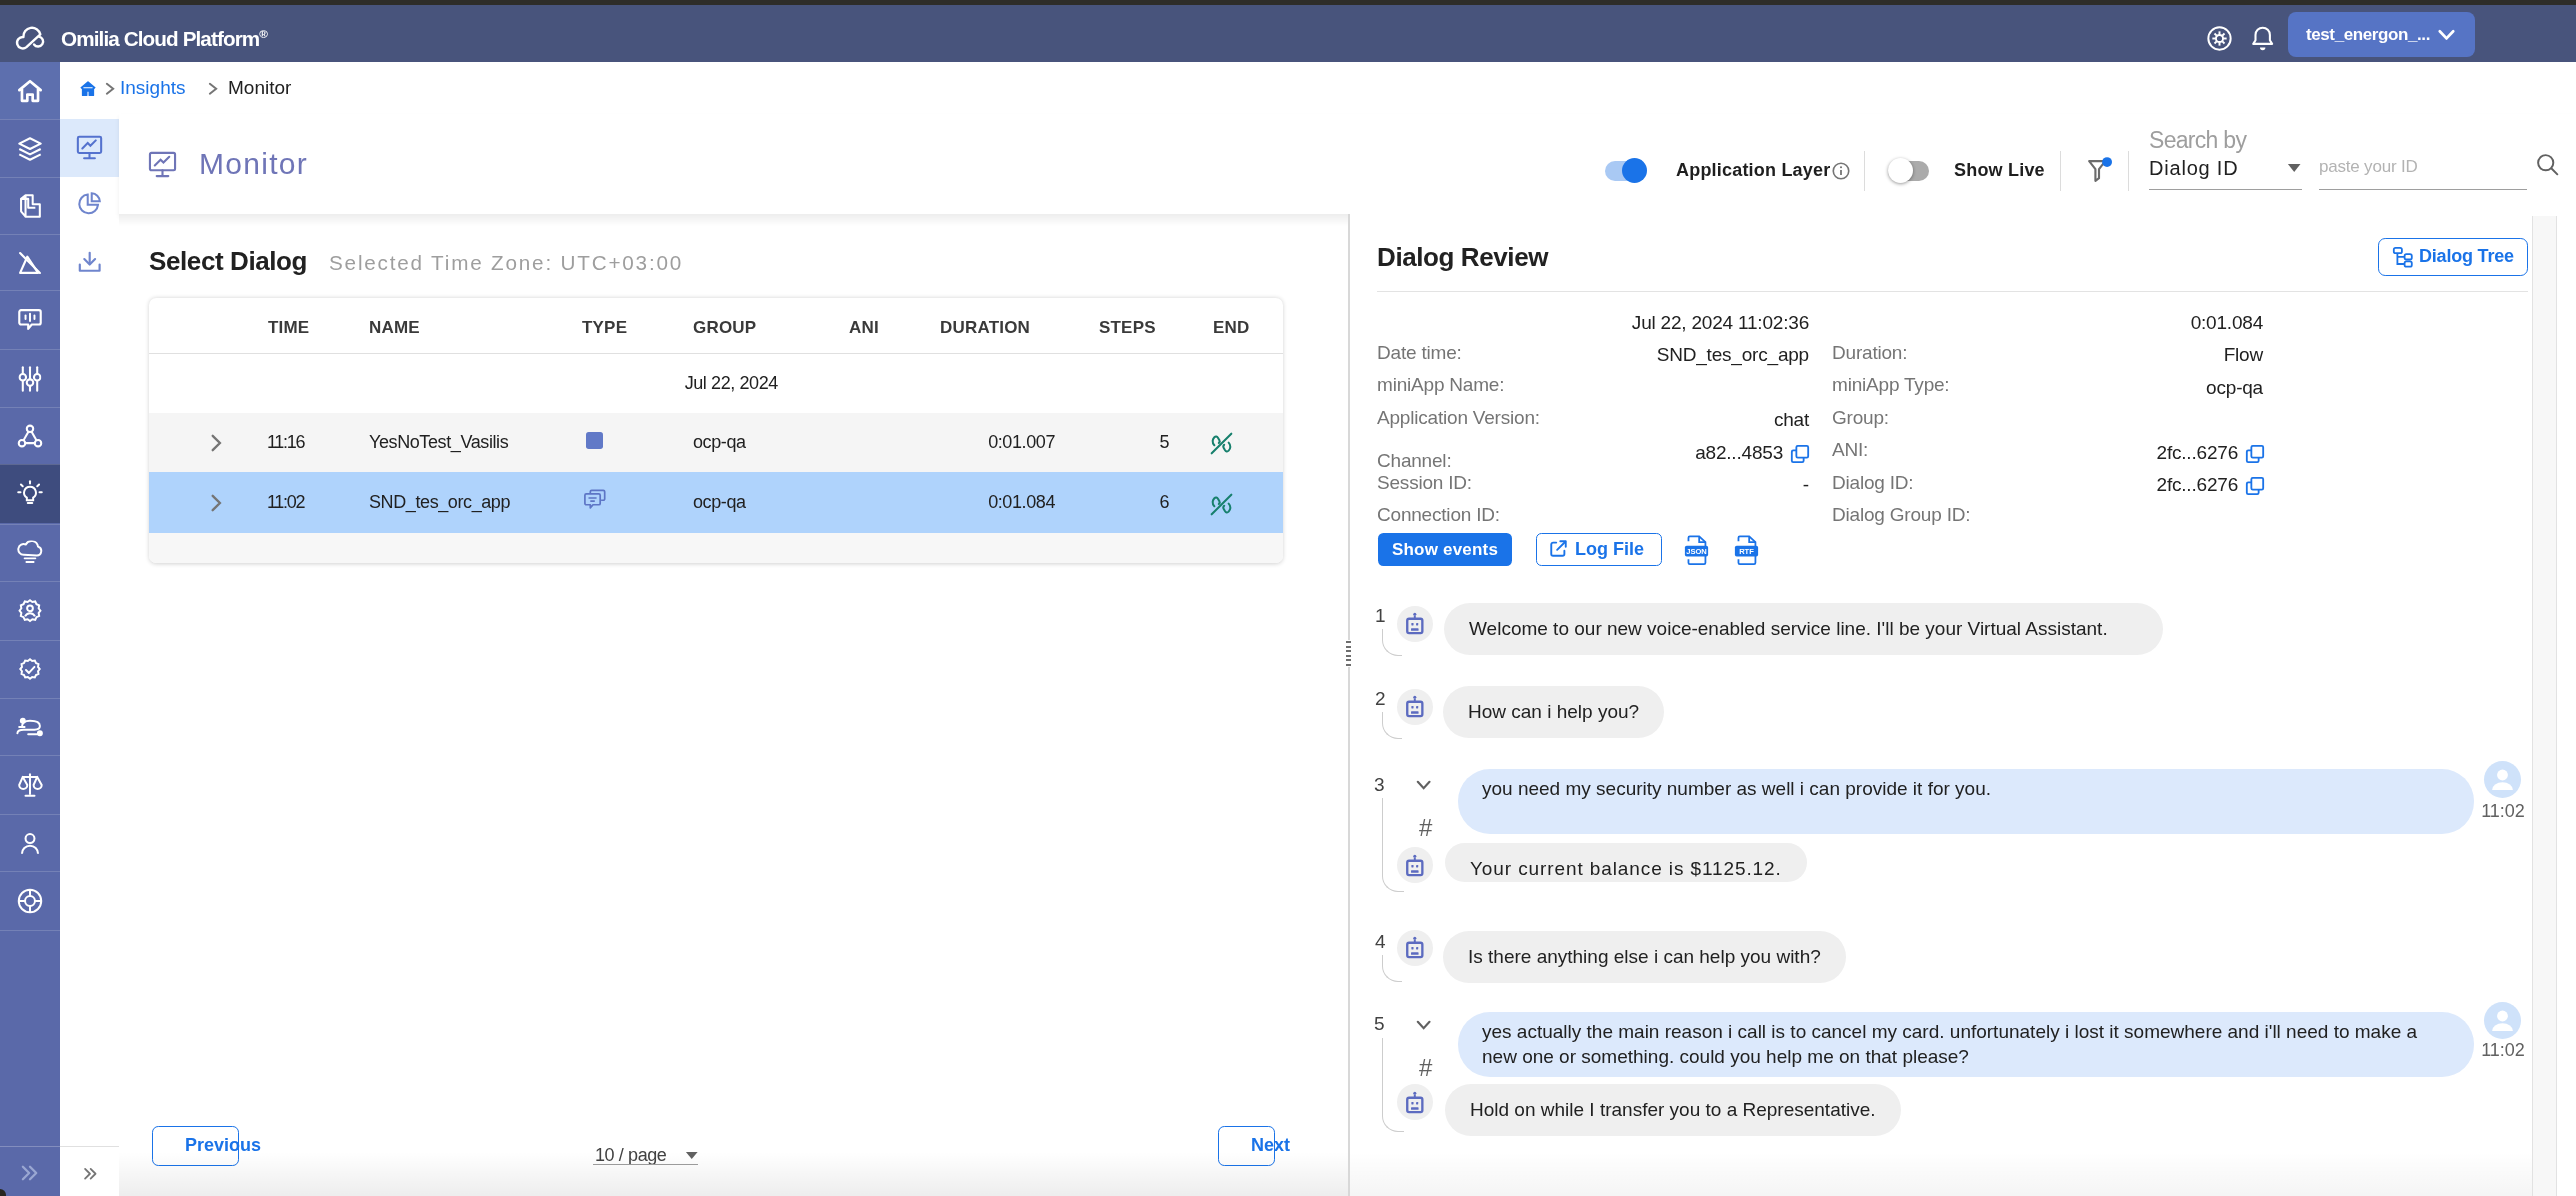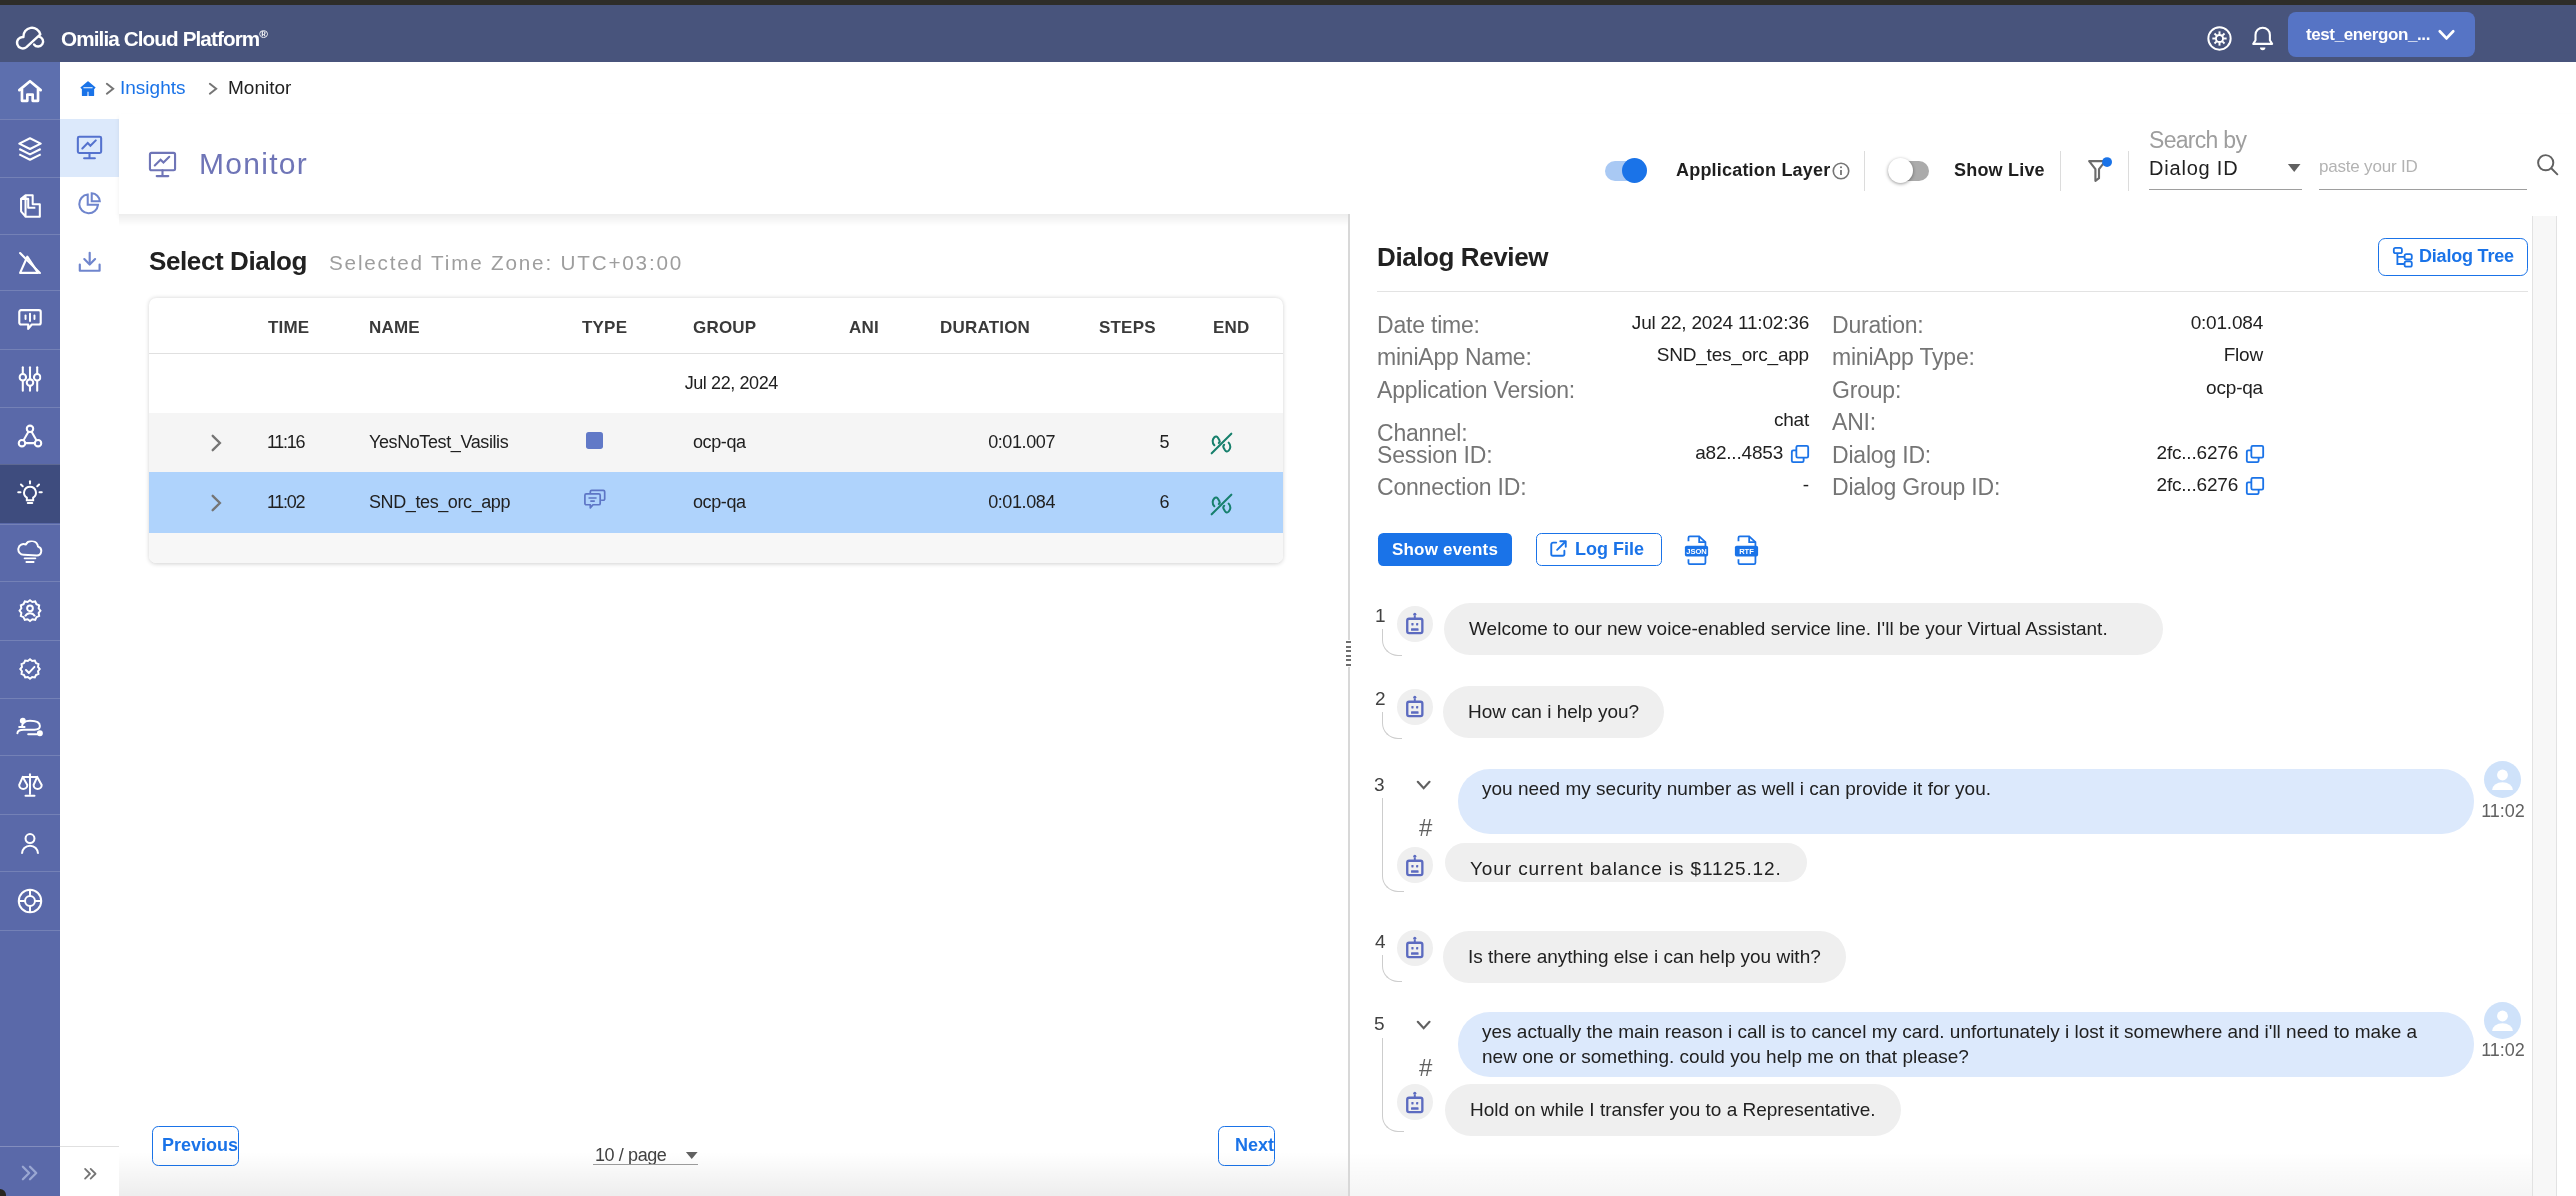--- a/index.html
+++ b/index.html
@@ -35,32 +35,32 @@
   .knob { position:absolute; top:44px; width:25px; height:25px; border-radius:50%; }
 
   
   .leftpanel { left:119px; top:214px; width:1229px; height:983px; background:#fff; }
   .lp-title { position:absolute; left:30px; top:32px; font-size:26px; font-weight:600; color:#212121; letter-spacing:-0.4px; }
   .lp-tz { position:absolute; left:210px; top:37px; font-size:20.7px; color:#9e9e9e; letter-spacing:1.8px; }
   .card { position:absolute; left:30px; top:84px; width:1134px; height:265px; background:#fff; border-radius:7.2px; box-shadow:0 0.9px 4.5px rgba(0,0,0,0.18); overflow:hidden; }
   .th { position:absolute; top:0; font-size:17px; font-weight:bold; color:#3a3a3a; letter-spacing:0.2px; }
   .td { position:absolute; font-size:18px; color:#212121; letter-spacing:-0.4px; }
   .botgrad { background:linear-gradient(to bottom, rgba(0,0,0,0) 0%, rgba(0,0,0,0.07) 100%); }
-  .pbtn { position:absolute; border:1.8px solid #1a73e8; border-radius:6.3px; background:#fff; color:#1a73e8; font-size:18px; font-weight:bold; text-align:right; }
+  .pbtn { position:absolute; border:1.8px solid #1a73e8; border-radius:6.3px; background:#fff; color:#1a73e8; font-size:18px; font-weight:bold; text-align:left;padding-left:32px; }
 
   
   .vdiv { left:1348px; top:214px; width:1.8px; height:983px; background:#d8d8d8; }
 
   
   .rightpanel { left:1350px; top:214px; width:1226px; height:983px; background:#fff; }
   .scrolltrack { left:2532px; top:216px; width:25px; height:981px; background:#f7f7f7; border-left:0.9px solid #e2e2e2; border-right:0.9px solid #e2e2e2; }
   .dr-title { position:absolute; left:27px; top:28px; font-size:26px; font-weight:600; color:#212121; letter-spacing:-0.4px; }
   .treebtn { position:absolute; left:1028px; top:24px; width:150px; height:38px; border:1.8px solid #1a73e8; border-radius:7.2px; }
   .dr-hr { position:absolute; left:27px; top:77px; width:1151px; height:0.9px; background:#e3e3e3; }
-  .ilabel { position:absolute; font-size:23px; color:#757575; letter-spacing:-0.2px; }
+  .ilabel { position:absolute; font-size:19px; color:#757575; letter-spacing:-0.2px;margin-top:30px; }
   .ivalue { position:absolute; font-size:19px; color:#212121; text-align:right; letter-spacing:-0.2px; }
 
   
   .bubble { position:absolute; font-size:19px; color:#212121; line-height:25px; letter-spacing:0; }
   .bot-b { background:#efefef; border-radius:26px; }
   .user-b { background:#dce9fc; border-radius:32px; }
   .msgnum { position:absolute; font-size:19px; color:#424242; }
   .ravatar { position:absolute; width:36px; height:36px; border-radius:50%; background:#efefef; }
   .uavatar { position:absolute; width:37px; height:37px; border-radius:50%; background:#cfe2fa; }
   .conn { position:absolute; border-left:1.3px solid #cdcdcd; border-bottom:1.3px solid #cdcdcd; border-bottom-left-radius:16px; }

